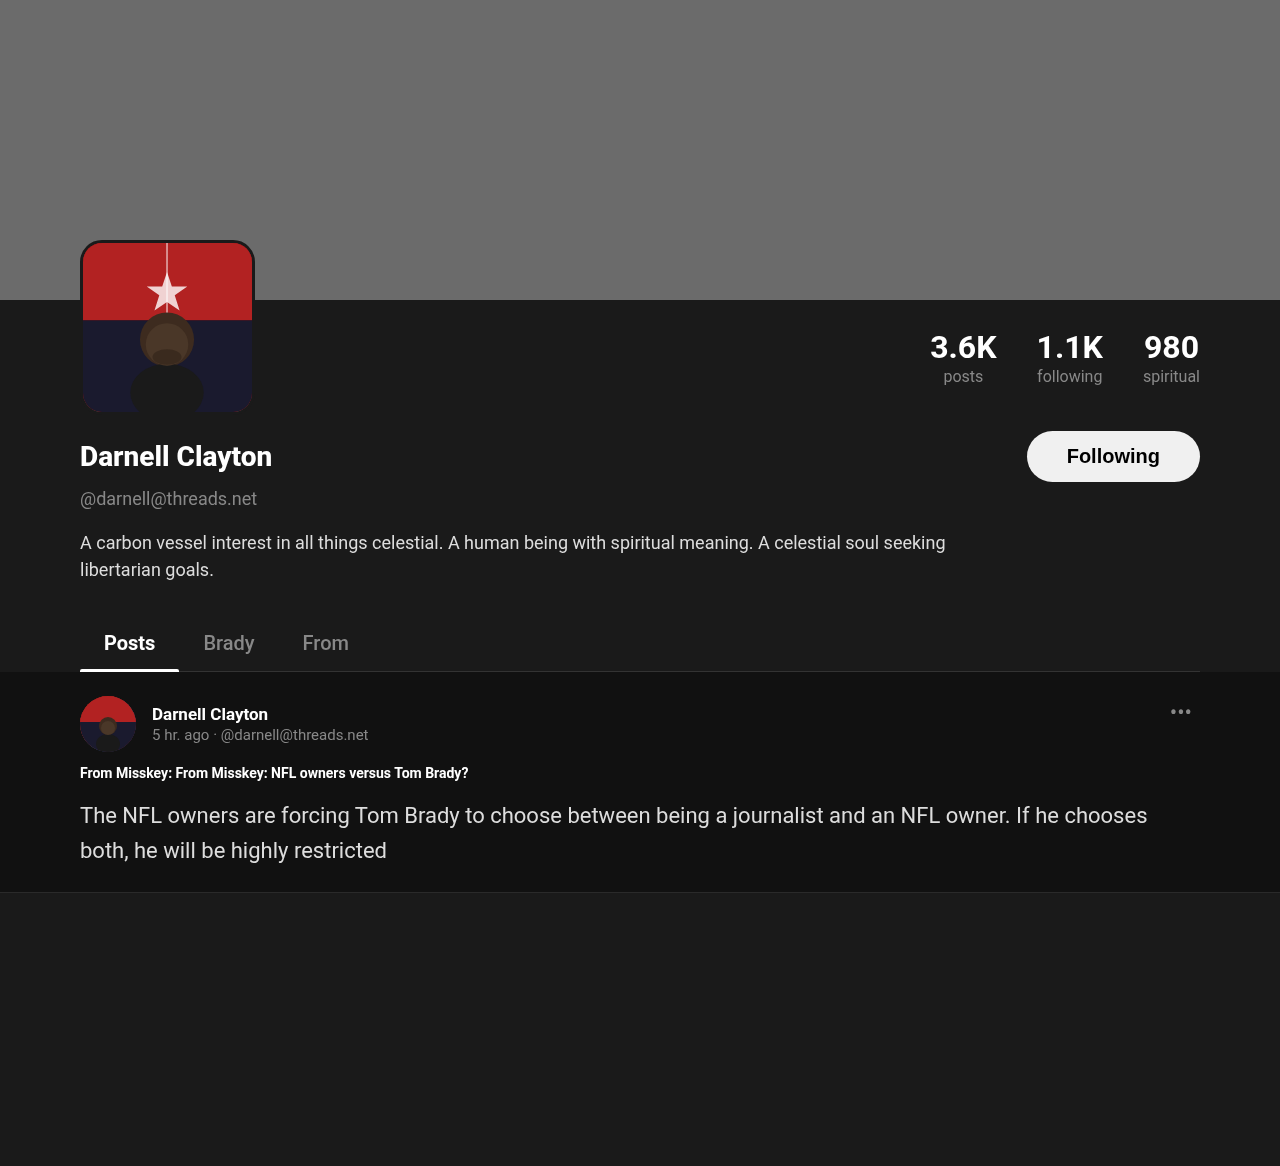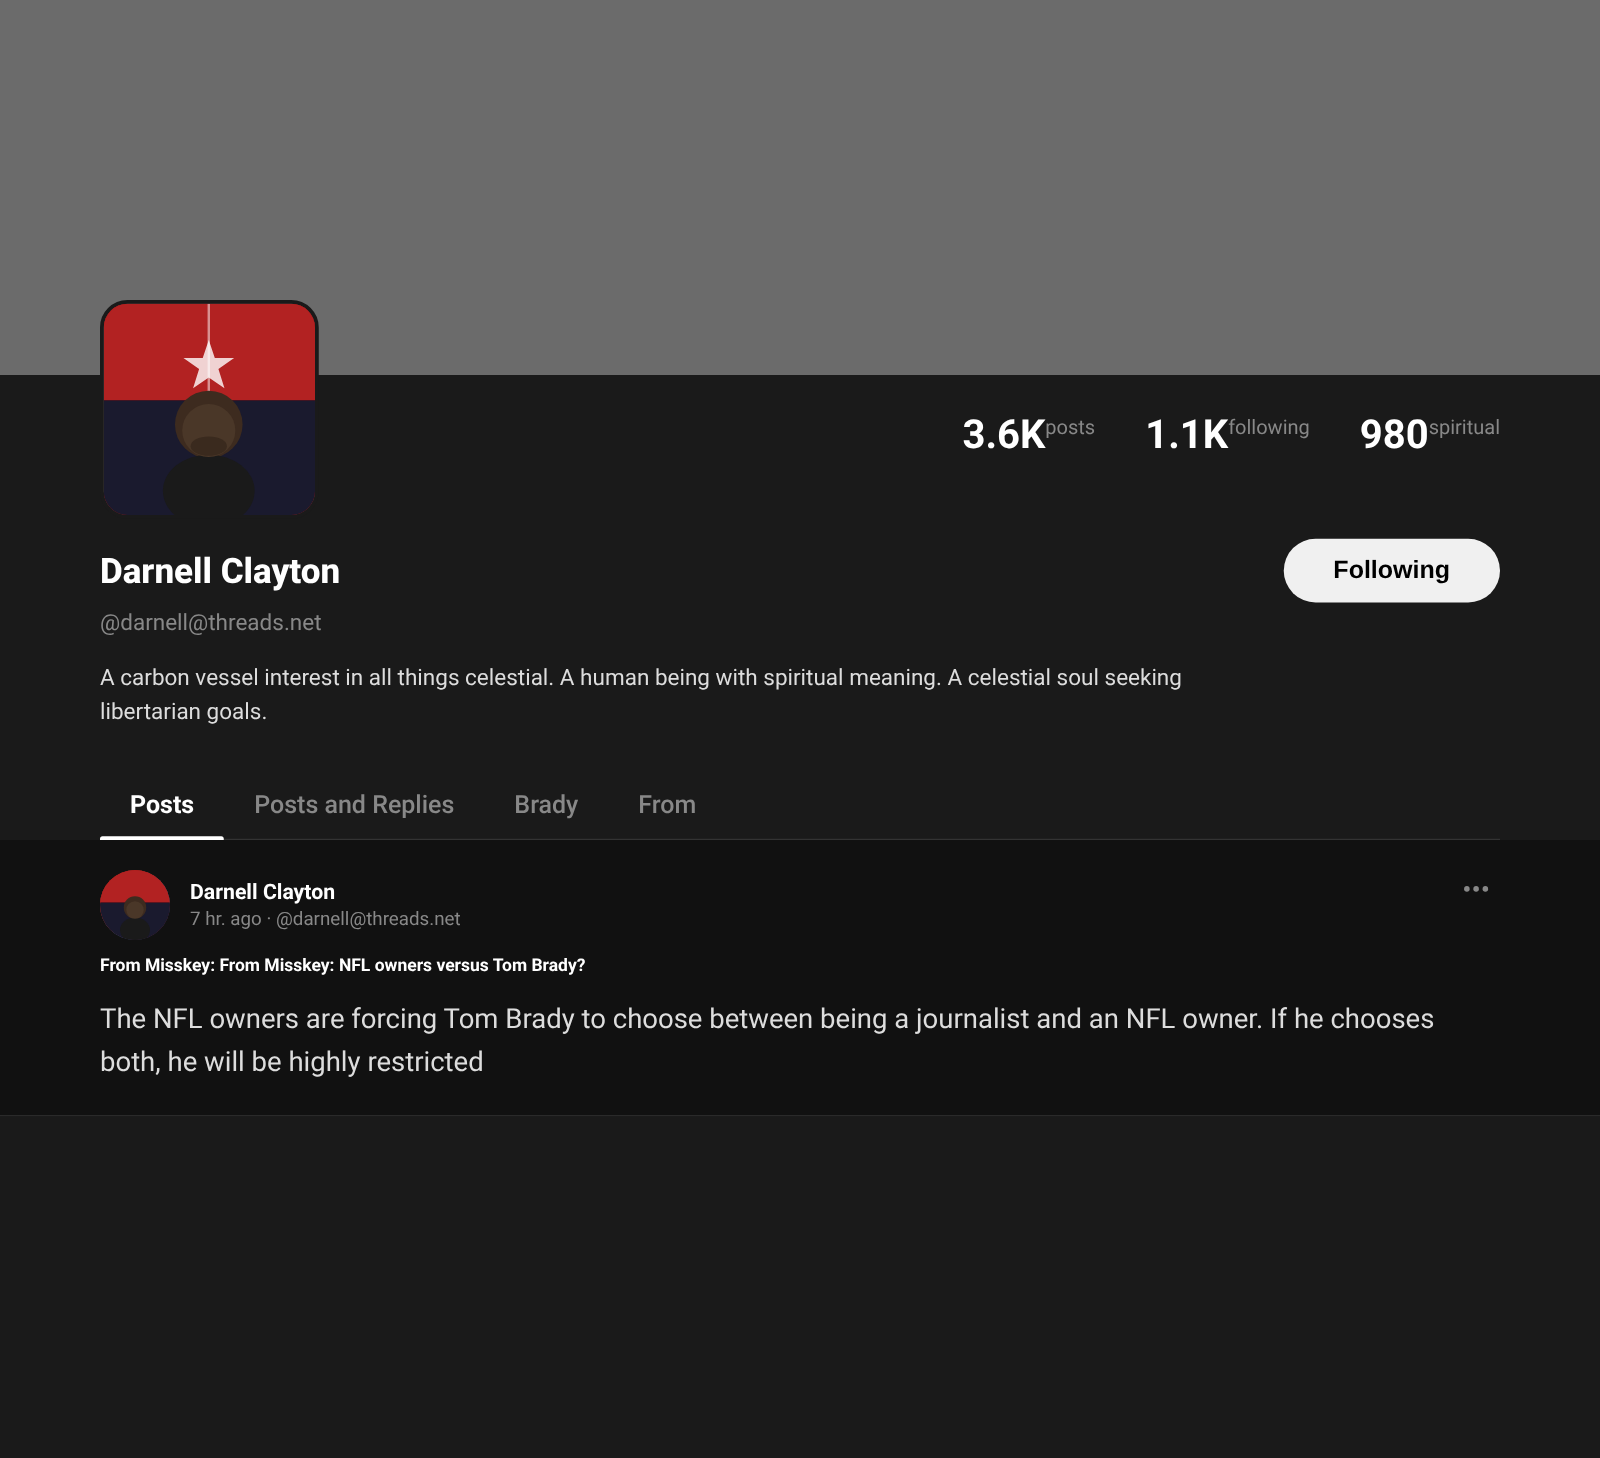--- a/index.html
+++ b/index.html
@@ -50,21 +50,22 @@
 
     .stats-row {
       display: flex;
       gap: 40px;
       align-items: flex-start;
       padding-top: 20px;
     }
 
     .stat-item {
       display: flex;
-      flex-direction: row;
+      flex-direction: column;
+      align-items: center;
       cursor: pointer;
     }
 
     .stat-number {
       font-size: 32px;
       font-weight: 700;
       color: #ffffff;
       line-height: 1.1;
     }
 
@@ -266,21 +267,20 @@
     <span class="profile-name">Darnell Clayton</span>
     <button class="following-button">Following</button>
   </div>
 
   <div class="profile-handle">@darnell@threads.net</div>
 
   <div class="profile-bio">A carbon vessel interest in all things celestial. A human being with spiritual meaning. A celestial soul seeking libertarian goals.</div>
 
   <div class="tabs-section">
     <div class="tab-item active">Posts</div>
-    <div class="tab-item">Posts and Replies</div>
     <div class="tab-item">Brady</div>
     <div class="tab-item">From</div>
   </div>
 </div>
 
 <div class="posts-feed">
   <div class="post-item">
     <div class="post-header">
       <div class="post-author-row">
         <div class="post-avatar">
@@ -289,21 +289,21 @@
             <rect width="56" height="26" fill="#B22222"></rect>
             <rect y="26" width="56" height="30" fill="#1a1a2e"></rect>
             <circle cx="28" cy="30" r="9" fill="#3d2b1f"></circle>
             <ellipse cx="28" cy="48" rx="12" ry="10" fill="#1a1a1a"></ellipse>
             <circle cx="28" cy="32" r="7" fill="#4a3728"></circle>
           </svg>
         </div>
         <div class="post-author-info">
           <span class="post-author-name">Darnell Clayton</span>
           <span class="post-meta">
-            <span>7 hr. ago</span>
+            <span>5 hr. ago</span>
             <span> · </span>
             <span>@darnell@threads.net</span>
           </span>
         </div>
       </div>
       <span class="post-menu-icon">•••</span>
     </div>
     <div class="post-title">From Misskey: From Misskey: NFL owners versus Tom Brady?</div>
     <div class="post-body">The NFL owners are forcing Tom Brady to choose between being a journalist and an NFL owner. If he chooses both, he will be highly restricted</div>
   </div>

